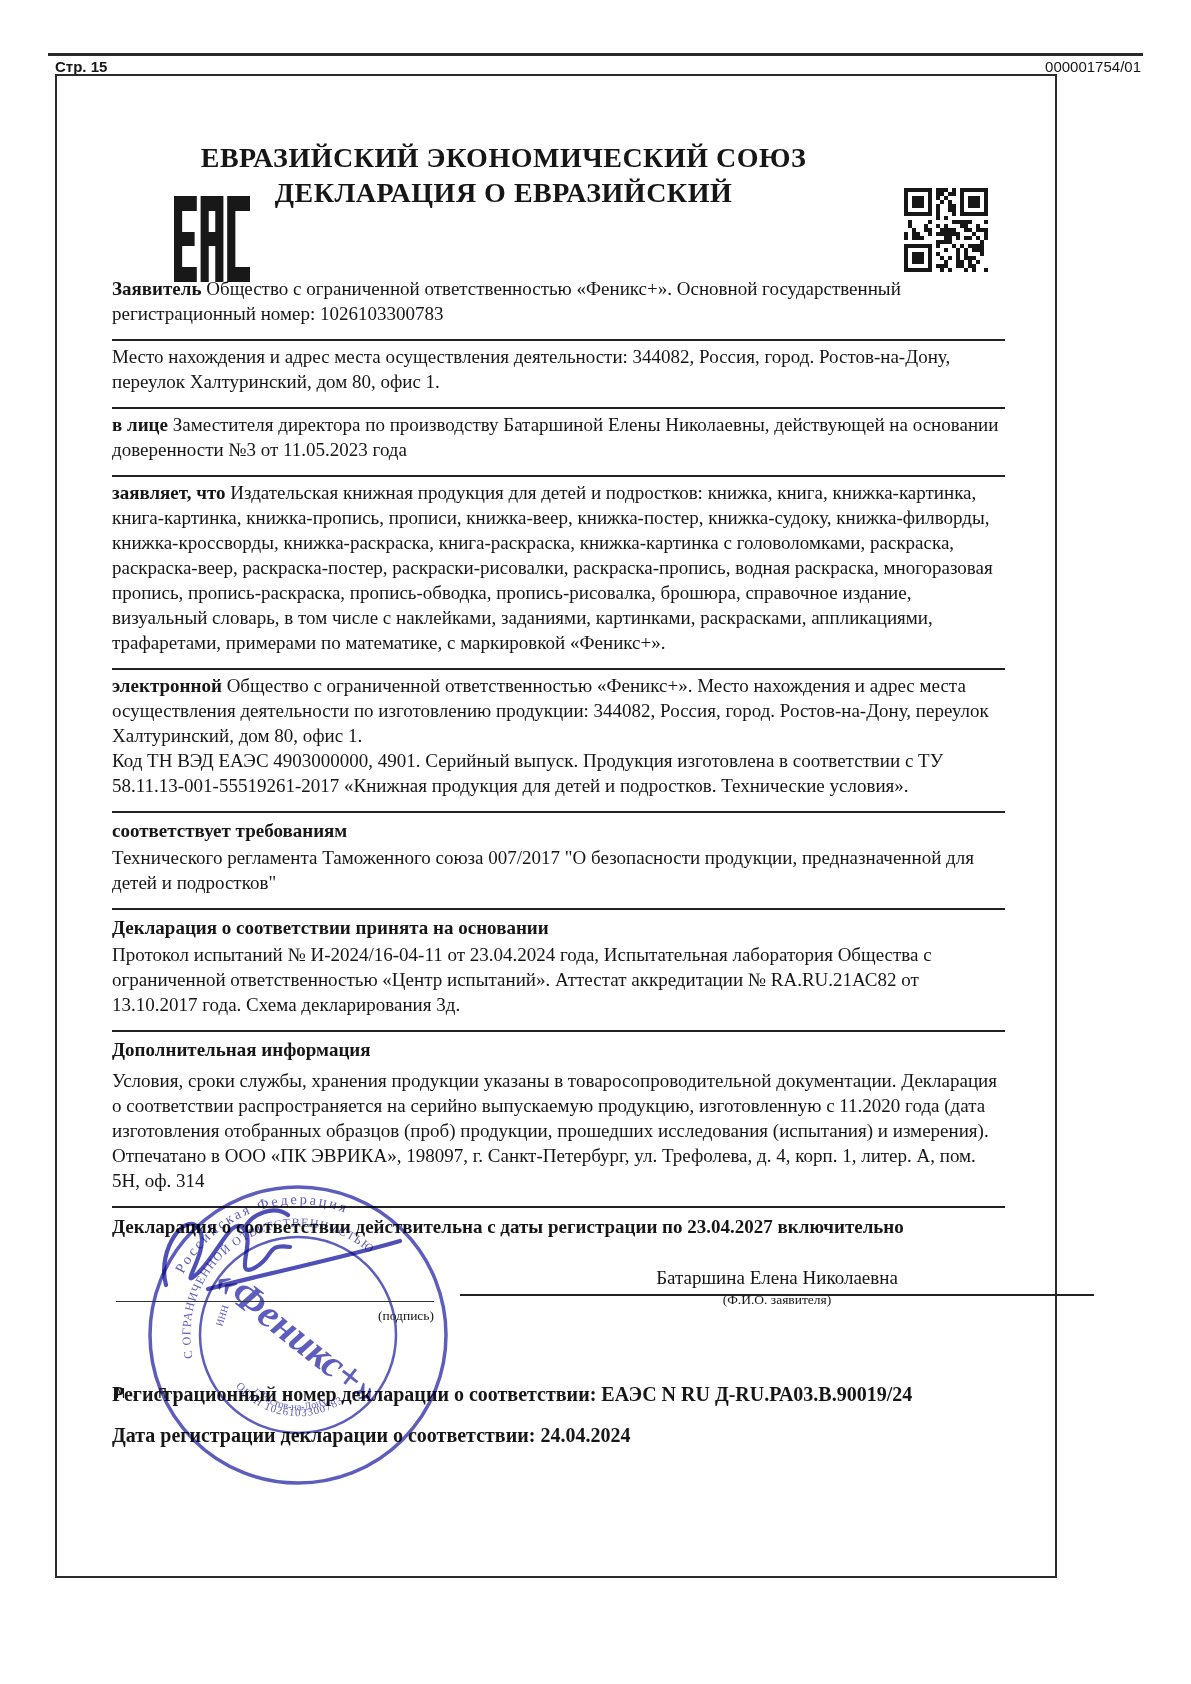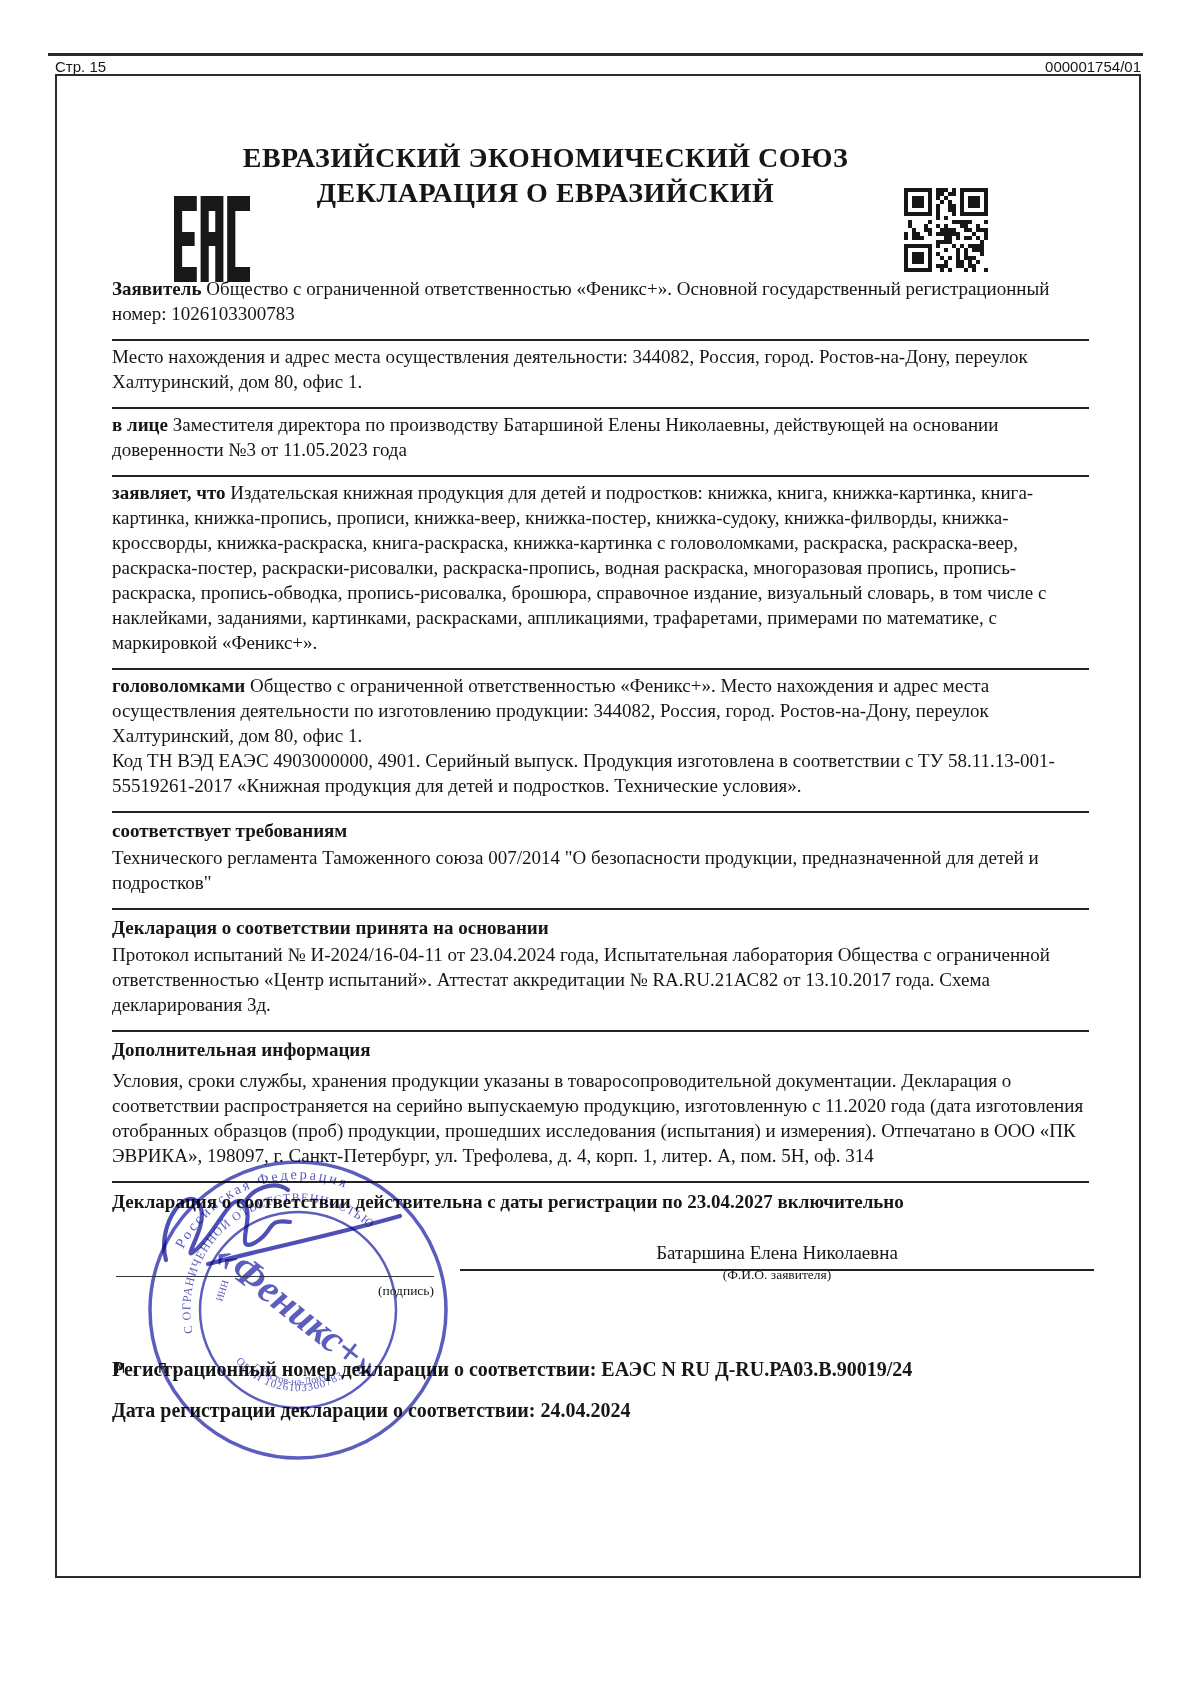--- a/index.html
+++ b/index.html
@@ -1,23 +1,23 @@
 <!DOCTYPE html>
 <html style="--stamp-ink: #4040b2;"><head>
 <meta charset="utf-8">
 <style>
   html,body{margin:0;padding:0;background:#e9e9e9;}
   .page{position:relative;width:1191px;height:1684px;background:#fff;margin:0 auto;
         font-family:"Liberation Serif",serif;color:#161616;overflow:hidden;}
   
   .top-rule{position:absolute;left:48px;top:53px;width:1095px;height:3px;background:#2a2a2a;}
-  .page-label{position:absolute;left:55px;top:58px;font-family:"Liberation Sans",sans-serif;font-size:15px;}
+  .page-label{position:absolute;left:55px;top:58px;font-family:"Liberation Sans",sans-serif;font-size:15px;font-weight:bold;}
   .doc-number{position:absolute;right:50px;top:58px;font-family:"Liberation Sans",sans-serif;font-size:15px;}
   
-  .box{position:absolute;left:55px;top:74px;width:1086px;height:1504px;border:2px solid #2b2b2b;
+  .box{position:absolute;left:55px;top:74px;width:1002px;height:1504px;border:2px solid #2b2b2b;
        box-sizing:border-box;padding:0 50px 0 55px;}
   .head{position:relative;height:200px;}
   .title{padding-top:64px;text-align:center;transform:translateX(-55px);
          font-weight:bold;font-size:28px;line-height:35px;letter-spacing:.5px;}
   .eac{position:absolute;left:62px;top:120px;}
   .qr{position:absolute;left:792px;top:112px;}
   p{margin:0;font-size:19px;line-height:25px;}
   .sec{border-bottom:2px solid #222;padding-bottom:13px;margin-bottom:3px;}
   .sec.thick{border-bottom-width:2.5px;}
   .lbl{font-weight:bold;}
@@ -206,27 +206,27 @@
 
     <div class="sec">
       <p><span class="lbl">в лице</span> <span>Заместителя директора по производству Батаршиной Елены Николаевны, действующей на основании доверенности №3 от 11.05.2023 года</span></p>
     </div>
 
     <div class="sec">
       <p><span class="lbl">заявляет, что</span> <span>Издательская книжная продукция для детей и подростков: книжка, книга, книжка-картинка, книга-картинка, книжка-пропись, прописи, книжка-веер, книжка-постер, книжка-судоку, книжка-филворды, книжка-кроссворды, книжка-раскраска, книга-раскраска, книжка-картинка с головоломками, раскраска, раскраска-веер, раскраска-постер, раскраски-рисовалки, раскраска-пропись, водная раскраска, многоразовая пропись, пропись-раскраска, пропись-обводка, пропись-рисовалка, брошюра, справочное издание, визуальный словарь, в том числе с наклейками, заданиями, картинками, раскрасками, аппликациями, трафаретами, примерами по математике, с маркировкой «Феникс+».</span></p>
     </div>
 
     <div class="sec thick">
-      <p><span class="lbl">головоломками</span> <span>Общество с ограниченной ответственностью «Феникс+». Место нахождения и адрес места осуществления деятельности по изготовлению продукции: 344082, Россия, город. Ростов-на-Дону, переулок Халтуринский, дом 80, офис 1.</span></p>
+      <p><span class="lbl">электронной</span> <span>Общество с ограниченной ответственностью «Феникс+». Место нахождения и адрес места осуществления деятельности по изготовлению продукции: 344082, Россия, город. Ростов-на-Дону, переулок Халтуринский, дом 80, офис 1.</span></p>
       <p>Код ТН ВЭД ЕАЭС 4903000000, 4901. Серийный выпуск. Продукция изготовлена в соответствии с ТУ 58.11.13-001-55519261-2017 «Книжная продукция для детей и подростков. Технические условия».</p>
     </div>
 
     <div class="sec">
       <p class="hline">соответствует требованиям</p>
-      <p>Технического регламента Таможенного союза 007/2014 "О безопасности продукции, предназначенной для детей и подростков"</p>
+      <p>Технического регламента Таможенного союза 007/2017 "О безопасности продукции, предназначенной для детей и подростков"</p>
     </div>
 
     <div class="sec">
       <p class="hline">Декларация о соответствии принята на основании</p>
       <p>Протокол испытаний № И-2024/16-04-11 от 23.04.2024 года, Испытательная лаборатория Общества с ограниченной ответственностью «Центр испытаний». Аттестат аккредитации № RA.RU.21АС82 от 13.10.2017 года. Схема декларирования 3д.</p>
     </div>
 
     <div class="sec">
       <p class="hline">Дополнительная информация</p>
       <div class="gap"></div>

